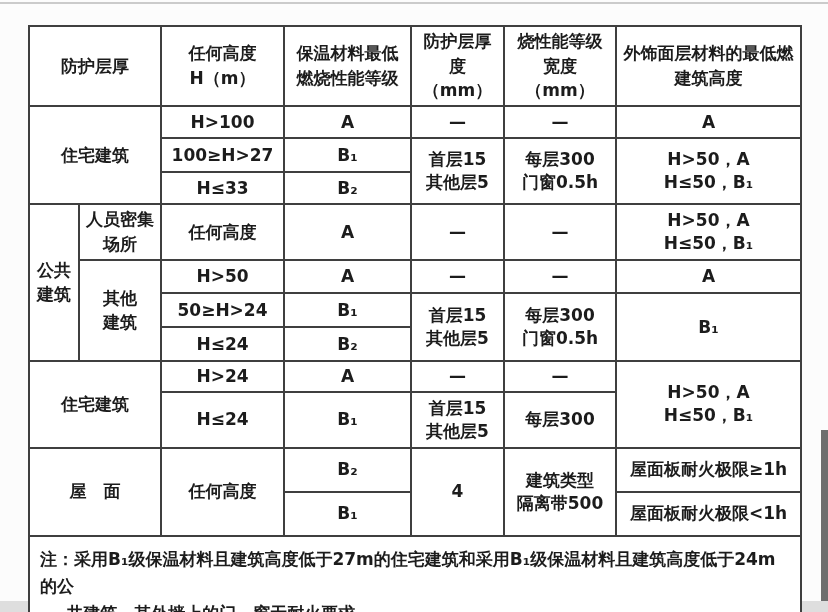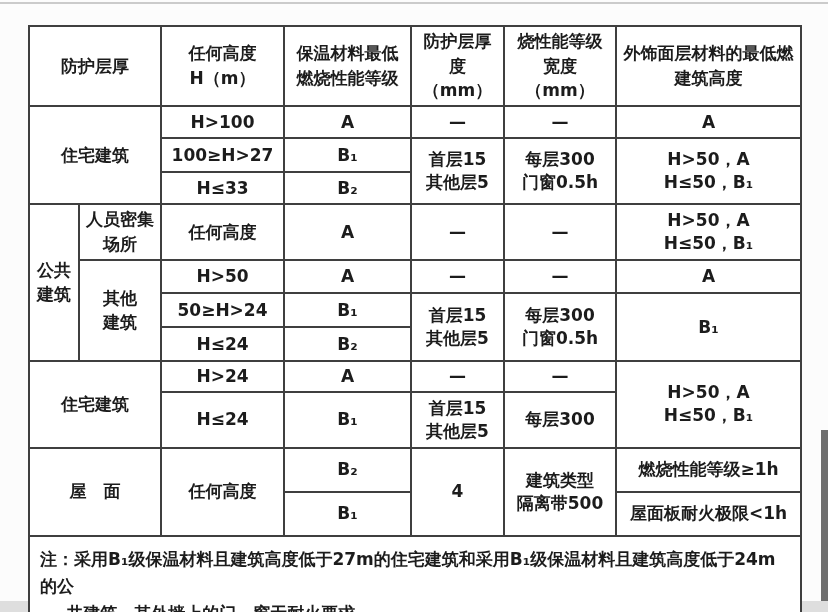--- a/index.html
+++ b/index.html
@@ -141,21 +141,21 @@
     <td>每层300</td>
   </tr>
 
   <tr style="height:44px">
     <td colspan="2" rowspan="2">屋　面</td>
     <td rowspan="2">任何高度</td>
     <td>B₂</td>
     <td rowspan="2">4</td>
     <td rowspan="2" class="tight">建筑类型
 隔离带500</td>
-    <td>燃烧性能等级≥1h</td>
+    <td>屋面板耐火极限≥1h</td>
   </tr>
   <tr style="height:44px">
     <td>B₁</td>
     <td>屋面板耐火极限&lt;1h</td>
   </tr>
 
   <tr style="height:60px">
     <td colspan="7" class="note-cell">
       <div>注：采用B₁级保温材料且建筑高度低于27m的住宅建筑和采用B₁级保温材料且建筑高度低于24m的公</div>
       <div class="note-l2">共建筑，其外墙上的门、窗无耐火要求。</div>

